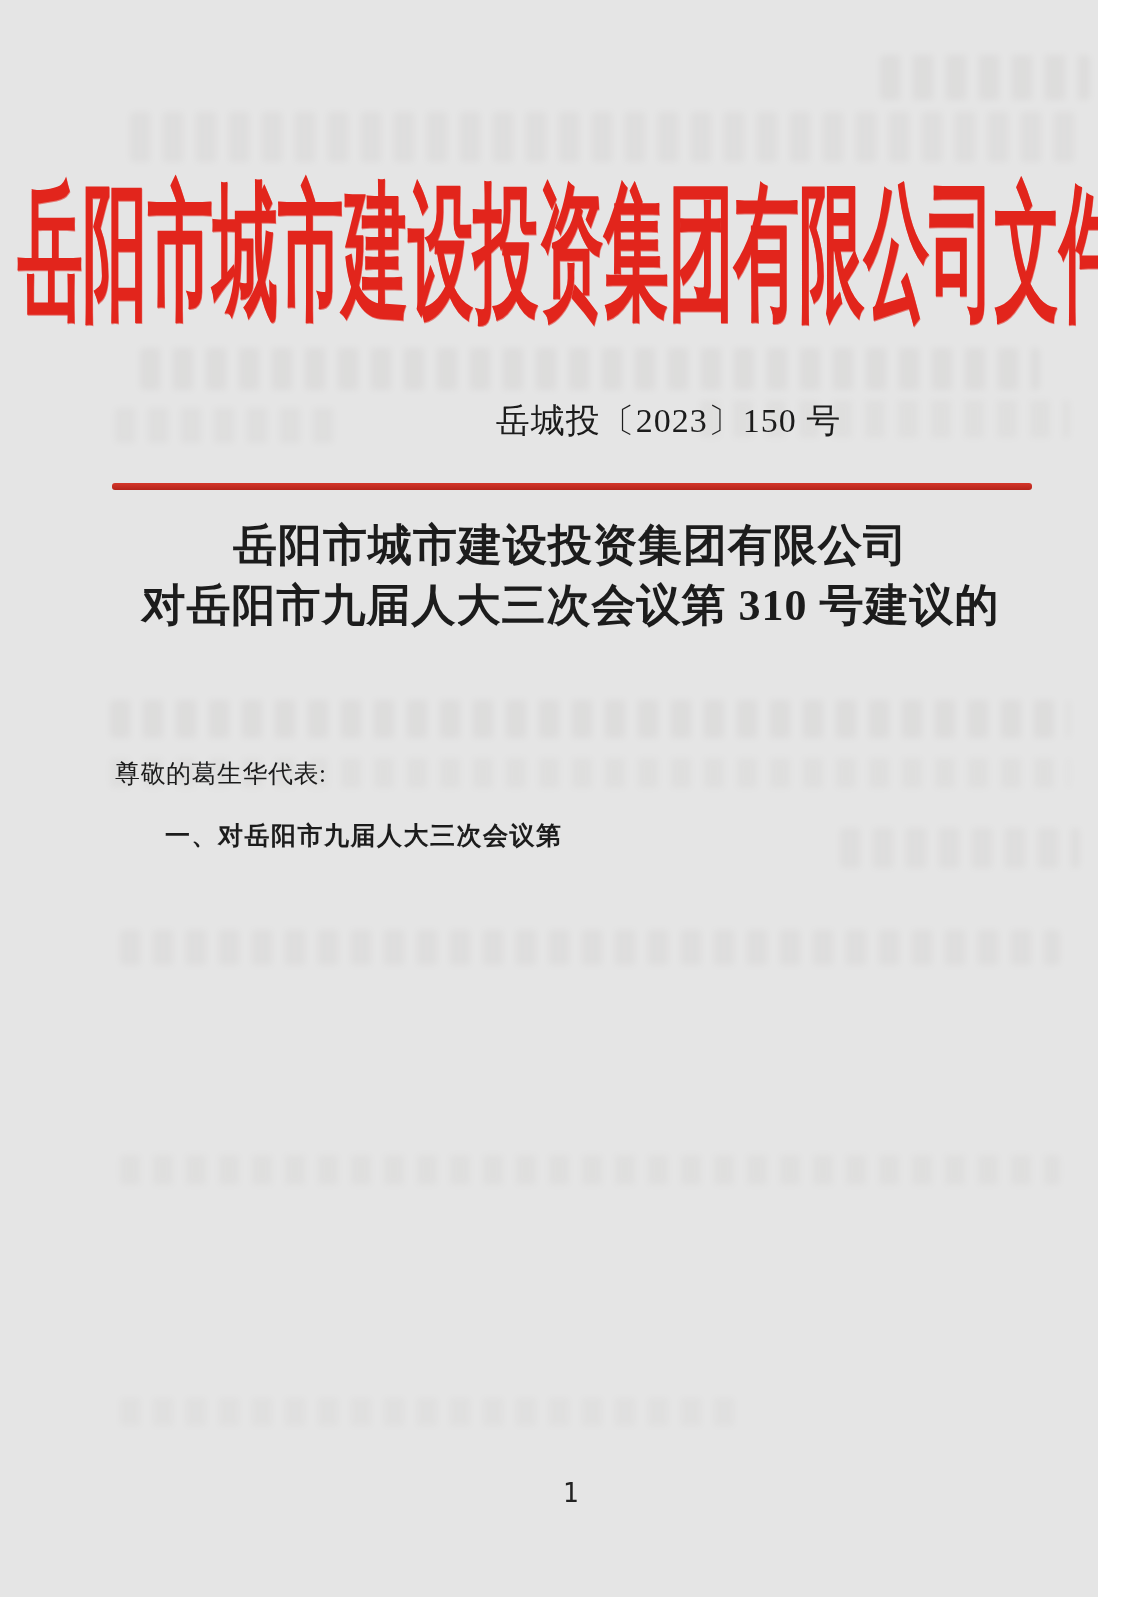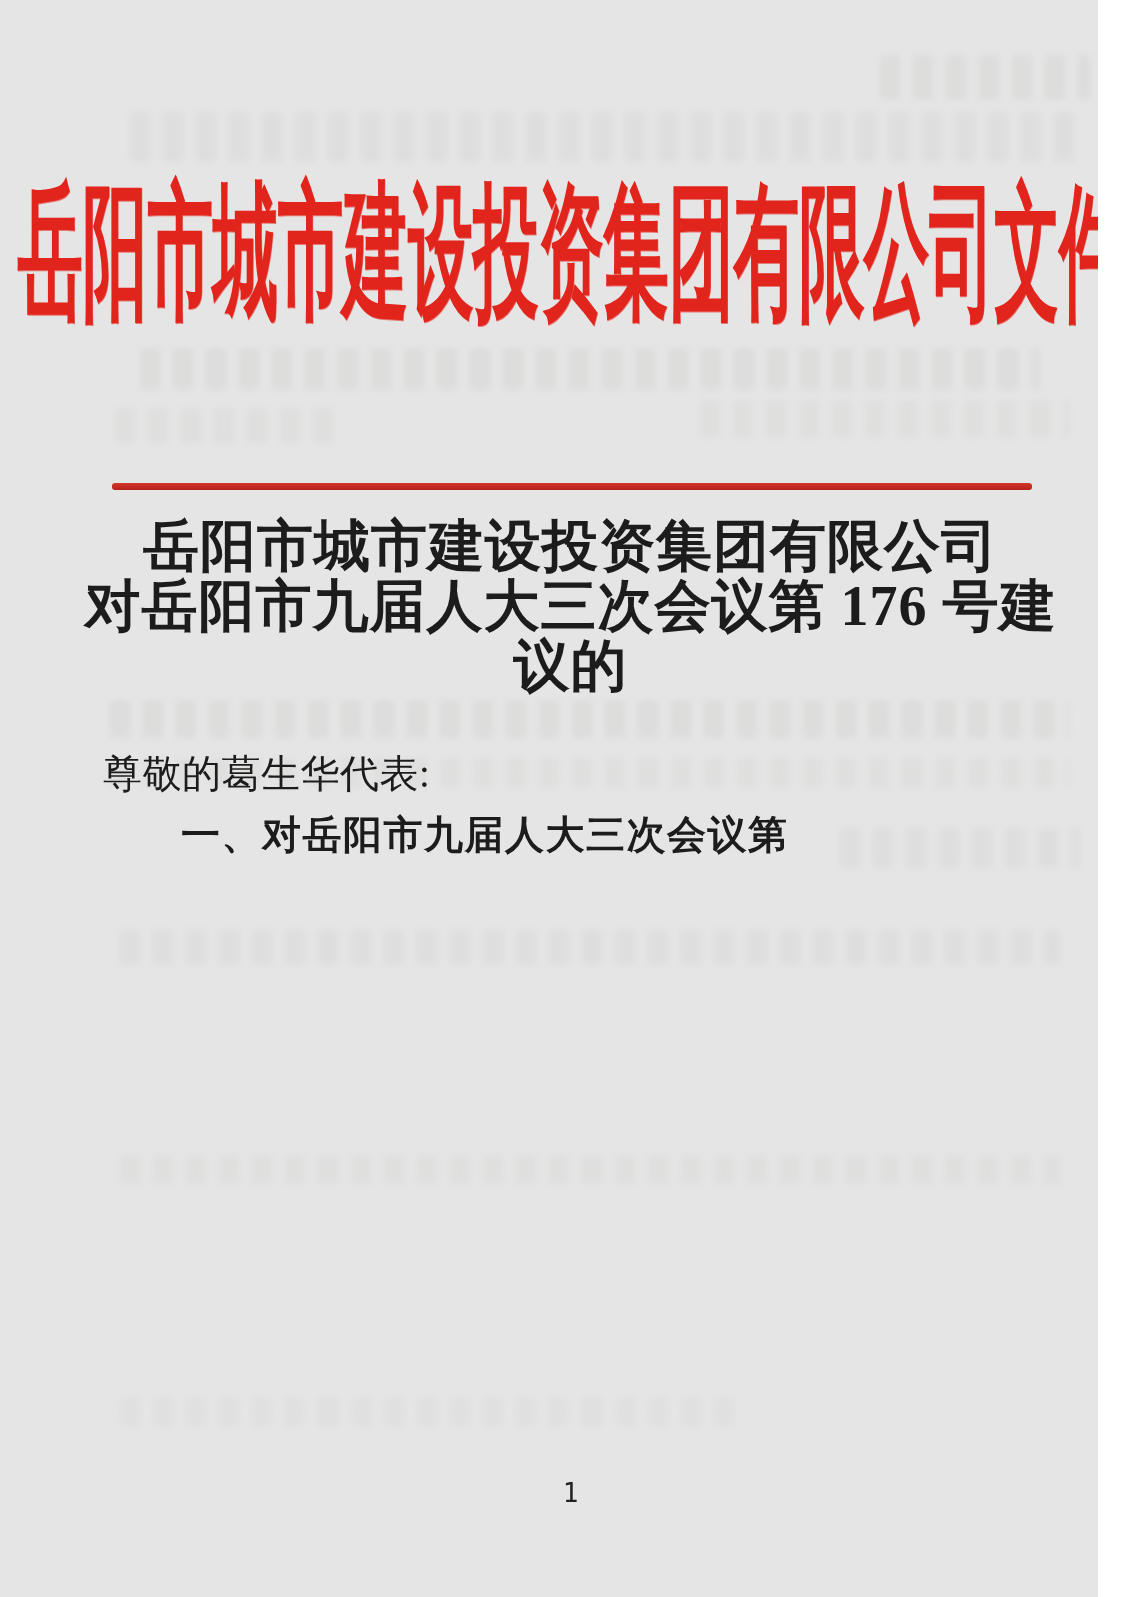--- a/index.html
+++ b/index.html
@@ -79,35 +79,35 @@
   }
 
   
   .doc-title {
     position: absolute;
     top: 516px;
     left: 70px;
     width: 1001px;
     text-align: center;
     font-weight: bold;
-    font-size: 56px;
+    font-size: 44px;
     line-height: 60px;
     letter-spacing: 1px;
   }
   .doc-title .line3 {
     letter-spacing: 12px;
   }
 
   
   .doc-body {
     position: absolute;
     top: 744px;
-    left: 103px;
+    left: 115px;
     width: 917px;
-    font-size: 39px;
+    font-size: 25px;
     line-height: 60.5px;
     text-align: justify;
     letter-spacing: 0.5px;
   }
   .doc-body p {
     margin: 0;
   }
   .indent {
     text-indent: 2em;
   }
@@ -145,27 +145,28 @@
   <div class="ghost" style="left:840px; top:828px; width:240px; height:40px; opacity:.11;"></div>
   <div class="ghost" style="left:120px; top:930px; width:940px; height:35px; opacity:.11;"></div>
   <div class="ghost" style="left:120px; top:1155px; width:940px; height:30px; opacity:.09;"></div>
   <div class="ghost" style="left:120px; top:1398px; width:620px; height:28px; opacity:.08;"></div>
 
   <div class="masthead">
     <div class="masthead-text">岳阳市城市建设投资集团有限公司文件</div>
   </div>
 
   <div class="doc-meta">
+    <span>岳城投〔2023〕150 号</span>
   </div>
 
   <div class="red-rule"></div>
 
   <div class="doc-title">
     <div class="line1">岳阳市城市建设投资集团有限公司</div>
-    <div class="line2">对岳阳市九届人大三次会议第 176 号建议的</div>
+    <div class="line2">对岳阳市九届人大三次会议第 310 号建议的</div>
   </div>
 
   <div class="doc-body">
     <p>尊敬的葛生华代表:</p>
     <p class="section-heading">一、对岳阳市九届人大三次会议第</p>
   </div>
 
   <div class="page-number">1</div>
 
 </div>

